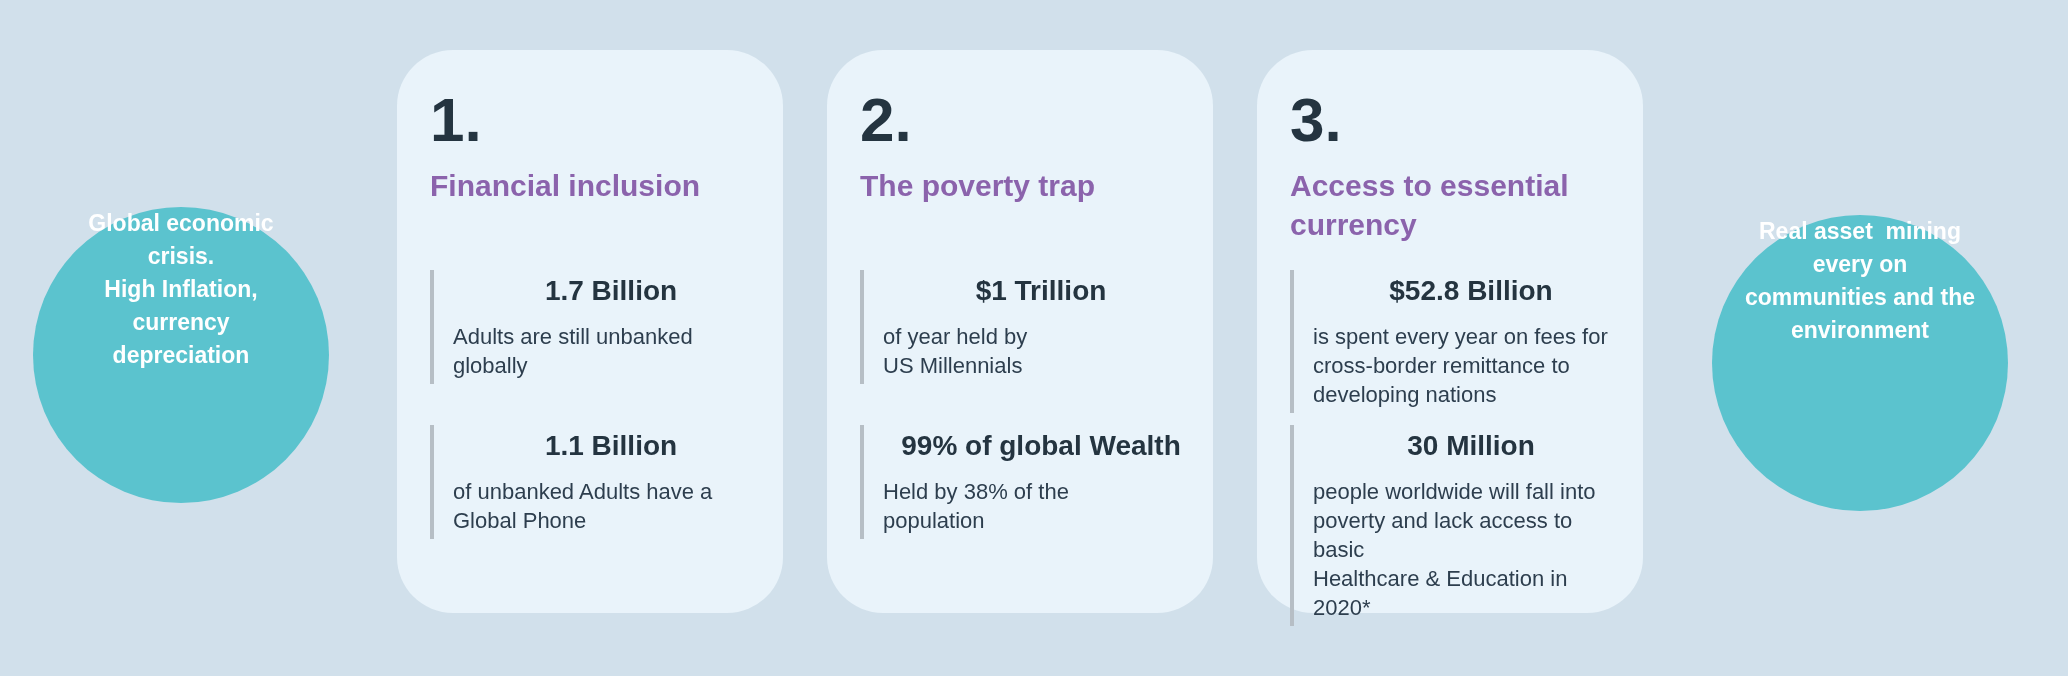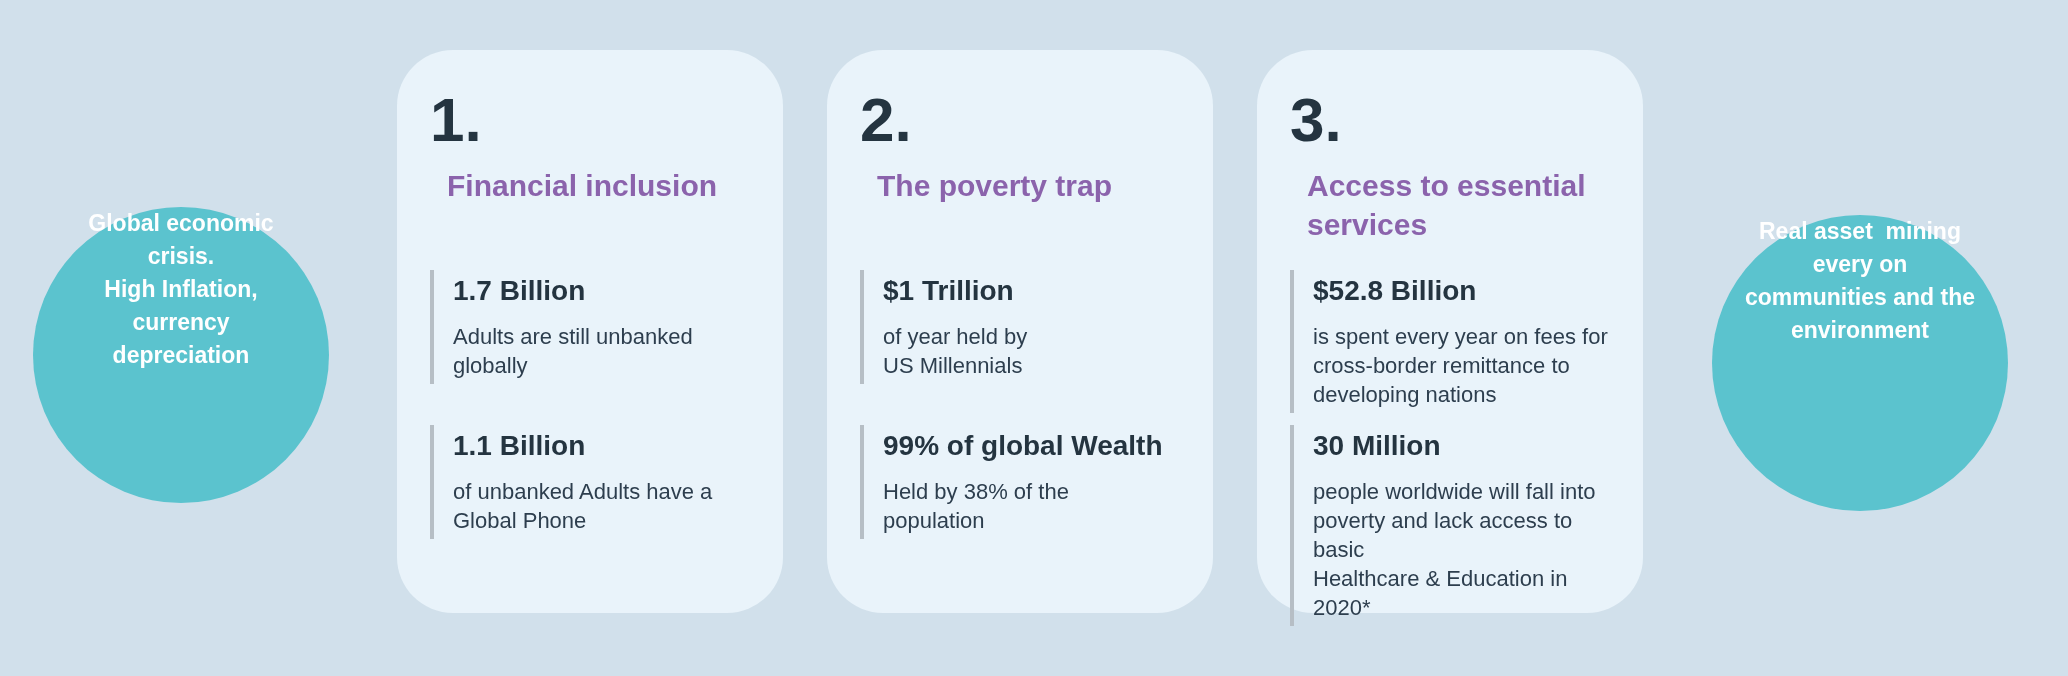--- a/index.html
+++ b/index.html
@@ -51,21 +51,21 @@
     position: absolute;
     left: 33px;
     top: 38px;
     font-size: 62px;
     line-height: 64px;
     font-weight: 700;
     color: var(--navy, #243440);
   }
   .title {
     position: absolute;
-    left: 50px;
+    left: 33px;
     top: 116px;
     margin: 0;
     font-size: 30px;
     line-height: 39px;
     font-weight: 700;
     color: var(--purple, #8b63ac);
     white-space: pre-line;
   }
   .stat {
     position: absolute;
@@ -75,20 +75,21 @@
     padding: 4px 0 4px 19px;
   }
   .stat-1 { top: 220px; }
   .stat-2 { top: 375px; }
   .value {
     font-size: 28px;
     line-height: 34px;
     font-weight: 700;
     color: var(--navy, #243440);
     white-space: nowrap;
+    text-align: center;
   }
   .desc {
     margin-top: 14px;
     font-size: 22px;
     line-height: 29px;
     color: var(--text, #2d3e4e);
     white-space: pre-line;
   }
 </style>
 </head>
@@ -130,21 +131,21 @@
     <div class="stat stat-2">
       <div class="value">99% of global Wealth</div>
       <div class="desc">Held by 38% of the
 population</div>
     </div>
   </section>
 
   <section class="card card-3">
     <div class="num">3.</div>
     <h2 class="title">Access to essential
-services</h2>
+currency</h2>
     <div class="stat stat-1">
       <div class="value">$52.8 Billion</div>
       <div class="desc">is spent every year on fees for
 cross-border remittance to
 developing nations</div>
     </div>
     <div class="stat stat-2">
       <div class="value">30 Million</div>
       <div class="desc">people worldwide will fall into
 poverty and lack access to basic

